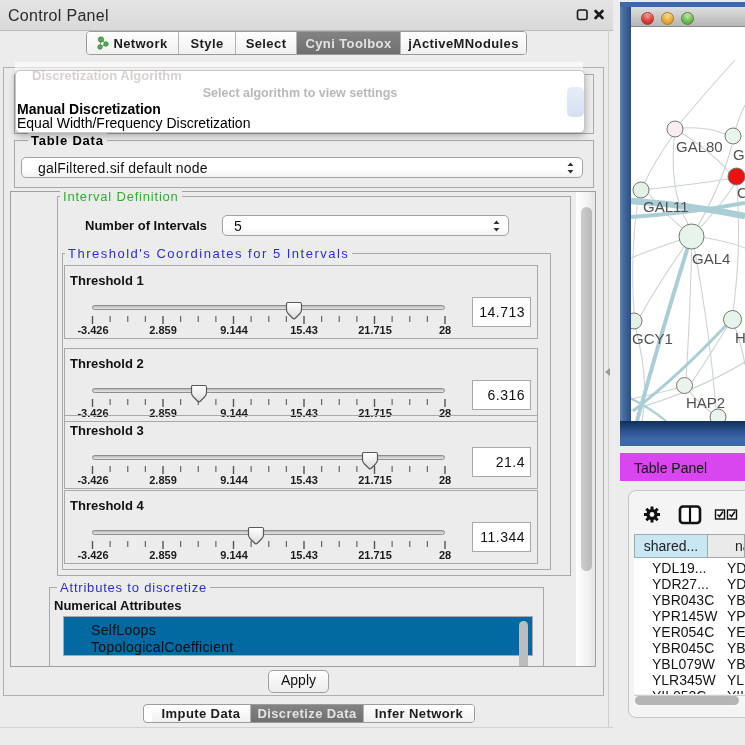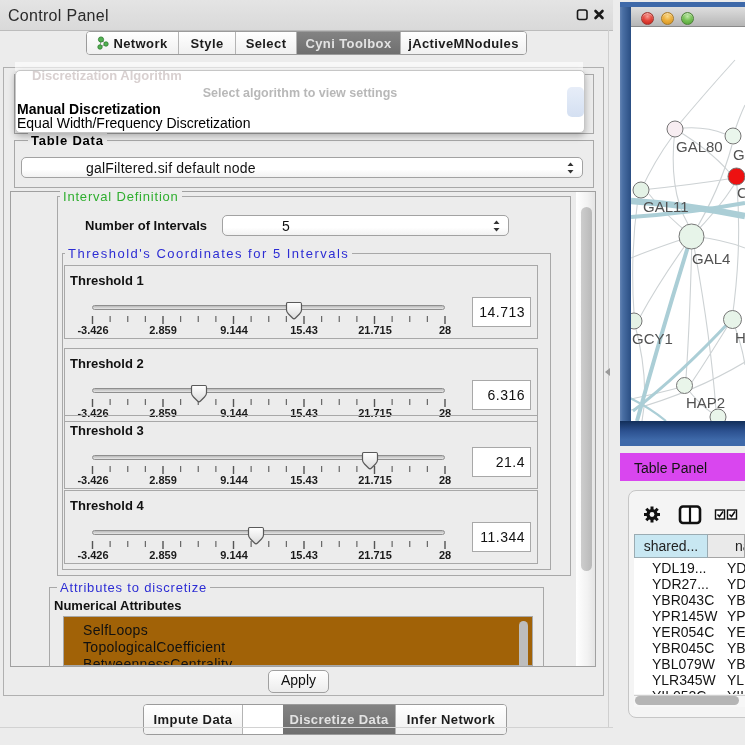--- a/index.html
+++ b/index.html
@@ -17,32 +17,32 @@
 .tab{display:flex;align-items:center;justify-content:center;font-size:13px;font-weight:bold;color:#1c1c1c;background:linear-gradient(#ffffff,#f0f0f0);border-right:1px solid #b4b4b4;padding:0 10px;white-space:nowrap;letter-spacing:0.4px;}
 .tab:last-child{border-right:none;}
 .tab.sel{background:linear-gradient(#838383,#6f6f6f);color:#e3e3e3;}
 
 .group{position:absolute;border:1px solid #a8a8a8;}
 .gtitle{position:absolute;top:-8px;font-size:13px;background:#ececec;padding:0 3px;line-height:15px;letter-spacing:0.8px;}
 .green{color:#2fae2f;}
 .blue{color:#2d2dd4;}
 
 .combo{position:absolute;background:linear-gradient(#ffffff 60%,#f2f2f2);border:1px solid #a2a2a2;border-radius:5px;font-size:14px;color:#111;box-sizing:border-box;letter-spacing:0.2px;}
-.combo .tx{position:absolute;left:16px;top:50%;transform:translateY(-50%);margin-left:48px;}
+.combo .tx{position:absolute;left:16px;top:50%;transform:translateY(-50%);}
 .combo svg{position:absolute;right:7px;top:50%;transform:translateY(-50%);}
 
 .tbox{position:absolute;left:64px;width:474px;height:74px;border:1px solid #a8a8a8;box-sizing:border-box;}
 .tbox .tl{position:absolute;left:5px;top:7px;font-size:13px;font-weight:bold;color:#111;}
 .tbox .track{position:absolute;left:27px;top:39px;width:353px;height:5px;border:1px solid #8e8e8e;border-radius:3px;background:linear-gradient(#b9b9b9,#e6e6e6);box-sizing:border-box;}
 .tbox .ticks{position:absolute;left:26px;top:50px;}
 .tbox .slab{position:absolute;top:58px;width:60px;text-align:center;font-size:11px;font-weight:bold;color:#1a1a1a;}
 .tbox .thumb{position:absolute;top:35px;}
 .tbox .val{position:absolute;left:407px;top:31px;width:59px;height:30px;border:1px solid #a8a8a8;background:#fff;box-sizing:border-box;font-size:14px;color:#111;text-align:right;line-height:28px;padding-right:5px;letter-spacing:0.5px;}
 
-#attrlist{left:63px;top:616px;width:470px;height:50px;background:#a16207;border:1px solid #a8a8a8;box-sizing:border-box;font-size:14px;color:#111;overflow:hidden;letter-spacing:0.3px;padding-top:5px;}
+#attrlist{left:63px;top:616px;width:470px;height:40px;background:#0369a1;border:1px solid #a8a8a8;box-sizing:border-box;font-size:14px;color:#111;overflow:hidden;letter-spacing:0.3px;padding-top:5px;padding-left:8px;}
 #attrlist div{padding-left:19px;height:17px;line-height:17px;}
 
 #apply{left:268px;top:670px;width:59px;height:21px;border:1px solid #a0a0a0;border-radius:5px;background:linear-gradient(#ffffff,#ececec);font-size:14px;color:#111;text-align:center;line-height:19px;}
 
 #popup{left:15px;top:70px;width:568px;height:61px;background:#fff;border:1px solid #c6c6c6;border-radius:5px;box-shadow:0 3px 7px rgba(0,0,0,0.28);z-index:50;}
 
 #wintop{left:620px;top:2px;width:125px;height:5px;background:#3e69a9;}
 #winleft{left:620px;top:7px;width:11px;height:439px;background:linear-gradient(to right,#6383b3 0%,#4a6fa4 25%,#2a4e83 100%);}
 #wtitle{left:631px;top:7px;width:114px;height:20px;background:linear-gradient(#dedede,#b6b6b6);border-bottom:1px solid #8a8a8a;box-sizing:border-box;}
 .light{position:absolute;top:5px;width:11px;height:11px;border-radius:50%;box-shadow:inset 0 1px 1px rgba(255,255,255,0.5);}
@@ -301,23 +301,23 @@
   <div class="abs b" style="left:54px;top:598px;font-size:13px;color:#111;">Numerical Attributes</div>
   <div class="abs" id="attrlist">
     <div>SelfLoops</div>
     <div>TopologicalCoefficient</div>
     <div>BetweennessCentrality</div>
   </div>
   <div class="abs" style="left:519px;top:621px;width:9px;height:45px;background:#bdbdbd;border-radius:5px 5px 0 0;"></div>
 
   <div class="abs" id="apply">Apply</div>
 
-  <div class="abs tabbar" style="left:143px;top:704px;height:31px;">
+  <div class="abs tabbar" style="left:143px;top:704px;height:19px;padding-left:8px;">
     <div class="tab" style="width:99px;box-sizing:border-box;">Impute Data</div>
-    <div class="tab sel" style="width:113px;box-sizing:border-box;margin-left:40px;">Discretize Data</div>
+    <div class="tab sel" style="width:113px;box-sizing:border-box;">Discretize Data</div>
     <div class="tab" style="width:110px;box-sizing:border-box;">Infer Network</div>
   </div>
   <div class="abs" style="left:0px;top:727px;width:613px;height:1px;background:#d2d2d2;"></div>
 
   <div class="abs" style="left:608px;top:30px;width:1px;height:697px;background:#cfcfcf;"></div>
 
   <svg class="abs" style="left:604px;top:367px;" width="7" height="10" viewBox="0 0 7 10">
       <path d="M6,1 L1,5 L6,9 Z" fill="#9a9a9a"></path>
     </svg>
 

